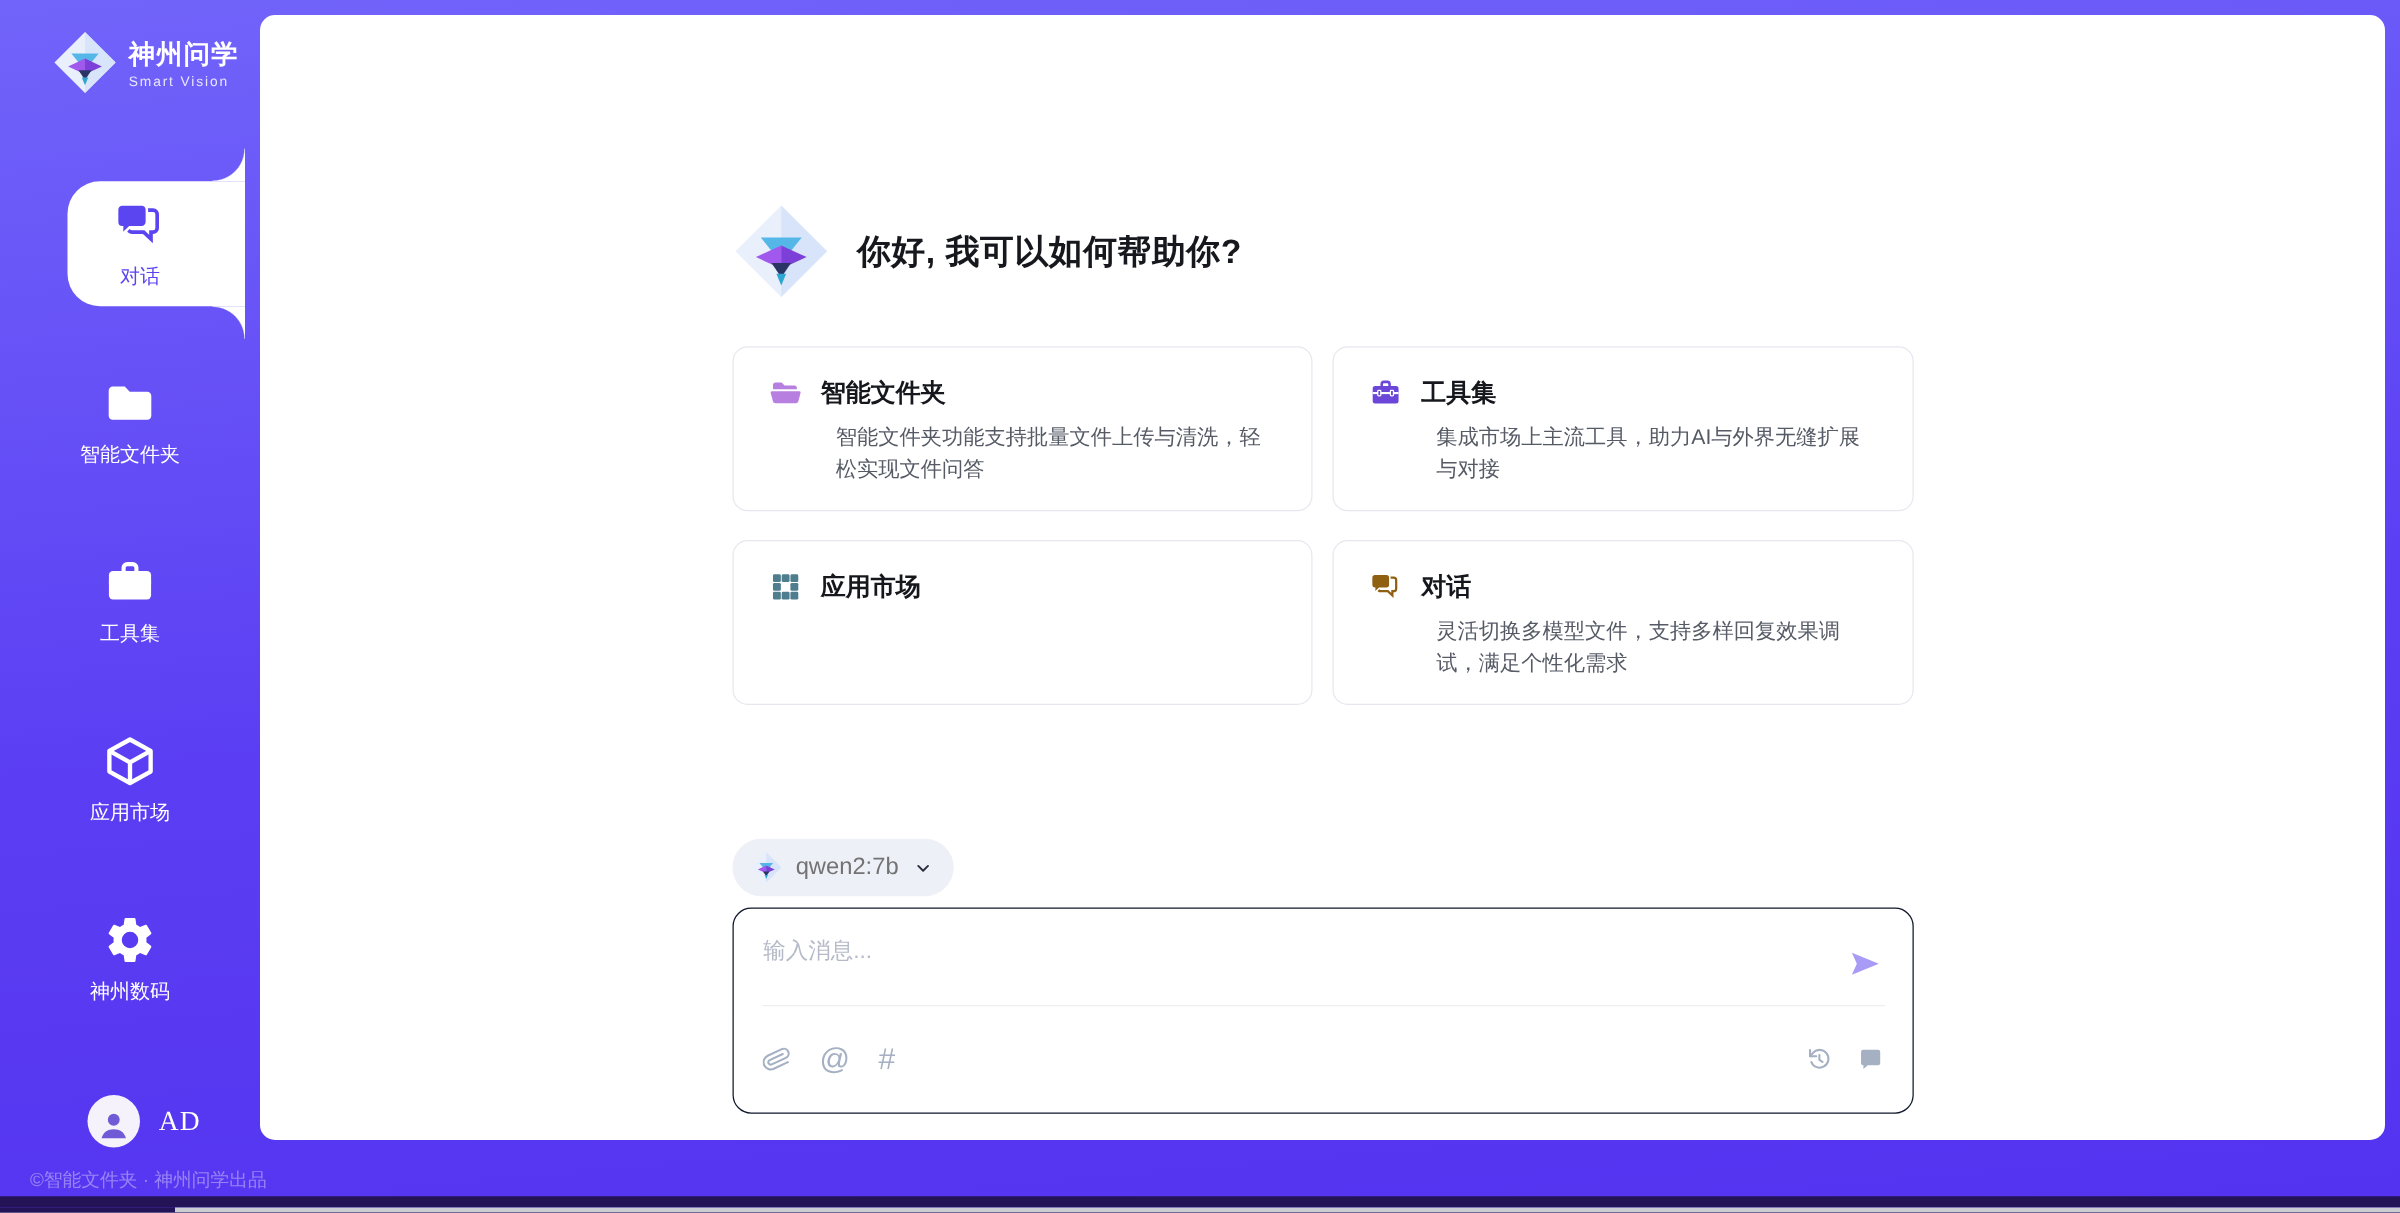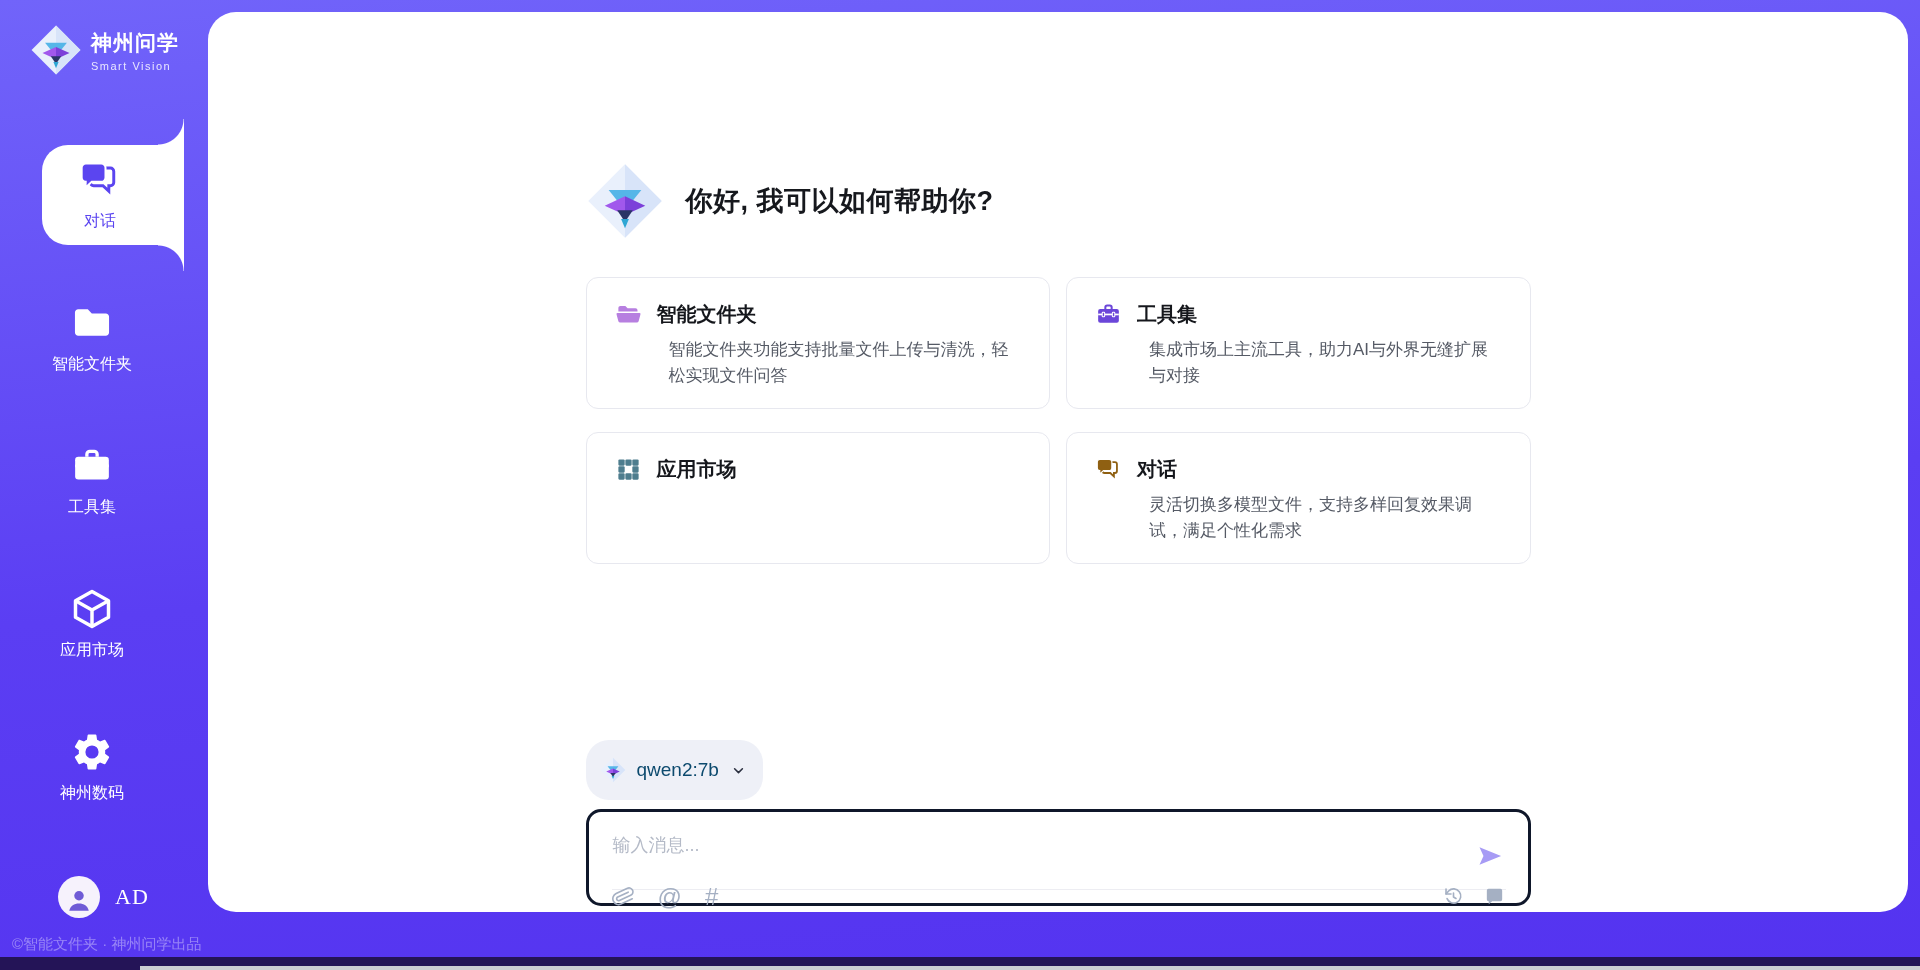--- a/index.html
+++ b/index.html
@@ -3,21 +3,21 @@
 <meta charset="utf-8">
 <style>
   html,body{margin:0;padding:0;background:#3b3b3f;}
   *{box-sizing:border-box;}
   .screen{
     position:relative;width:1920px;height:970px;overflow:hidden;
     background:linear-gradient(175deg,#7164fa 0%,#5b3ef3 55%,#5433f0 100%);
     font-family:"Liberation Sans","DejaVu Sans",sans-serif;
   }
   
-  .sidebar{position:absolute;left:0;top:0;width:184px;height:100%;}
+  .sidebar{position:absolute;left:12px;top:0;width:184px;height:100%;}
   .brand{display:flex;align-items:center;gap:9px;padding:24px 0 0 30px;}
   .brand-diamond{width:52px;height:52px;flex:0 0 auto;}
   .brand-title{color:#fff;font-size:21px;font-weight:600;letter-spacing:1px;}
   .brand-sub{color:#e9e6ff;font-size:11px;letter-spacing:1.5px;margin-top:3px;}
   .nav{position:absolute;top:145px;left:0;right:0;}
   .nav-item{position:relative;height:100px;margin-bottom:43px;display:flex;flex-direction:column;
     align-items:center;justify-content:center;gap:9px;cursor:pointer;}
   .nav-icon svg{width:44px;height:44px;display:block;color:#fff;}
   .nav-label{color:#fff;font-size:16px;}
   .nav-item.active{background:#fff;border-radius:26px 0 0 26px;margin-left:42px;padding-right:26px;}
@@ -25,40 +25,40 @@
   .nav-item.active .nav-label{color:#5b45f0;}
   .nav-item.active::before,.nav-item.active::after{content:"";position:absolute;right:0;width:26px;height:26px;}
   .nav-item.active::before{top:-26px;background:radial-gradient(circle 26px at 0 0,rgba(0,0,0,0) 25px,#fff 26px);}
   .nav-item.active::after{bottom:-26px;background:radial-gradient(circle 26px at 0 100%,rgba(0,0,0,0) 25px,#fff 26px);}
   .user{position:absolute;left:58px;bottom:52px;display:flex;align-items:center;gap:15px;cursor:pointer;}
   .avatar{width:42px;height:42px;border-radius:50%;background:#f6f2fc;display:flex;align-items:center;justify-content:center;overflow:hidden;}
   .avatar svg{width:30px;height:30px;margin-top:6px;}
   .user-name{color:#fff;font-size:22px;font-weight:500;letter-spacing:1px;font-family:Liberation Serif, serif;}
   .copyright{position:absolute;left:12px;bottom:16px;color:rgba(255,255,255,.38);font-size:15px;white-space:nowrap;}
   
-  .panel{position:absolute;left:208px;top:12px;right:12px;bottom:58px;background:#fff;border-radius:28px;}
+  .panel{position:absolute;left:208px;top:12px;right:12px;bottom:58px;background:#fff;border-radius:12px;}
   .content{position:relative;width:945px;height:100%;margin:0 auto;display:flex;flex-direction:column;}
   .greeting{margin-top:150px;display:flex;align-items:center;gap:22px;}
   .greet-diamond{width:78px;height:78px;}
   .greeting h1{margin:0;font-size:27px;font-weight:700;color:#16181d;letter-spacing:.5px;}
   .cards{margin-top:37px;display:grid;grid-template-columns:1fr 1fr;column-gap:16px;row-gap:23px;}
   .card{background:#fff;border:1px solid #e7e8ef;border-radius:12px;padding:23px 28px 20px;min-height:128px;cursor:pointer;}
   .card-head{display:flex;align-items:center;gap:15px;}
   .card-icon svg{width:27px;height:27px;display:block;}
   .card-title{font-size:20px;font-weight:700;color:#15171c;}
   .card-desc{margin:9px 0 0 54px;font-size:17px;color:#555a65;line-height:1.5;}
   .c1{color:#b77fe0}.c2{color:#6b46d9}.c3{color:#4e7d8e}.c4{color:#8f6012}
   .spacer{flex:1;}
-  .model-pill{align-self:flex-start;display:flex;align-items:center;gap:11px;height:60px;
+  .model-pill{align-self:flex-start;display:flex;align-items:center;gap:11px;height:46px;
     padding:0 16px 0 14px;background:#eef0f7;border:none;border-radius:23px;
-    font-size:19px;color:#0c4a6e;cursor:pointer;font-family:inherit;}
+    font-size:19px;color:#737373;cursor:pointer;font-family:inherit;}
   .pill-diamond{width:26px;height:26px;}
   .pill-chevron{width:17px;height:17px;}
-  .composer{position:relative;margin-top:9px;margin-bottom:6px;height:97px;
-    border:3px solid #0f172a;border-radius:15px;background:#fff;}
+  .composer{position:relative;margin-top:9px;margin-bottom:21px;height:165px;
+    border:1px solid #0f172a;border-radius:15px;background:#fff;}
   .composer textarea{position:absolute;top:0;left:0;right:70px;height:74px;padding:21px 0 0 24px;
     border:none;outline:none;resize:none;background:transparent;font-size:18px;color:#333;font-family:inherit;}
   .composer textarea::placeholder{color:#b4bac7;}
   .send{position:absolute;top:29px;right:22px;width:30px;height:30px;border:none;background:none;
     padding:0;cursor:pointer;color:#a79bf5;}
   .send svg{width:28px;height:28px;display:block;}
   .divider{position:absolute;top:77px;left:23px;right:22px;height:1px;background:#ededf2;}
   .composer-toolbar{position:absolute;top:78px;bottom:0;left:23px;right:22px;
     display:flex;align-items:center;justify-content:space-between;}
   .tool-group{display:flex;align-items:center;}

